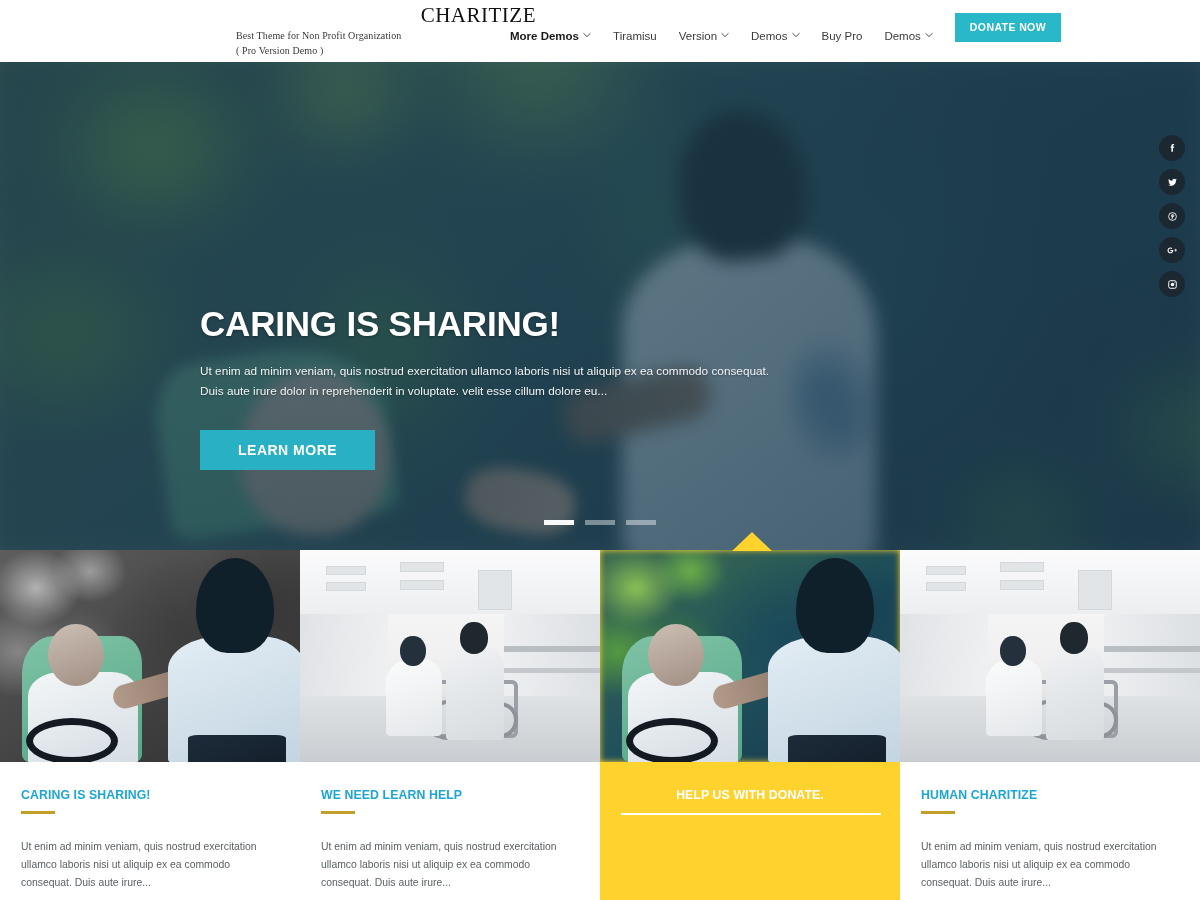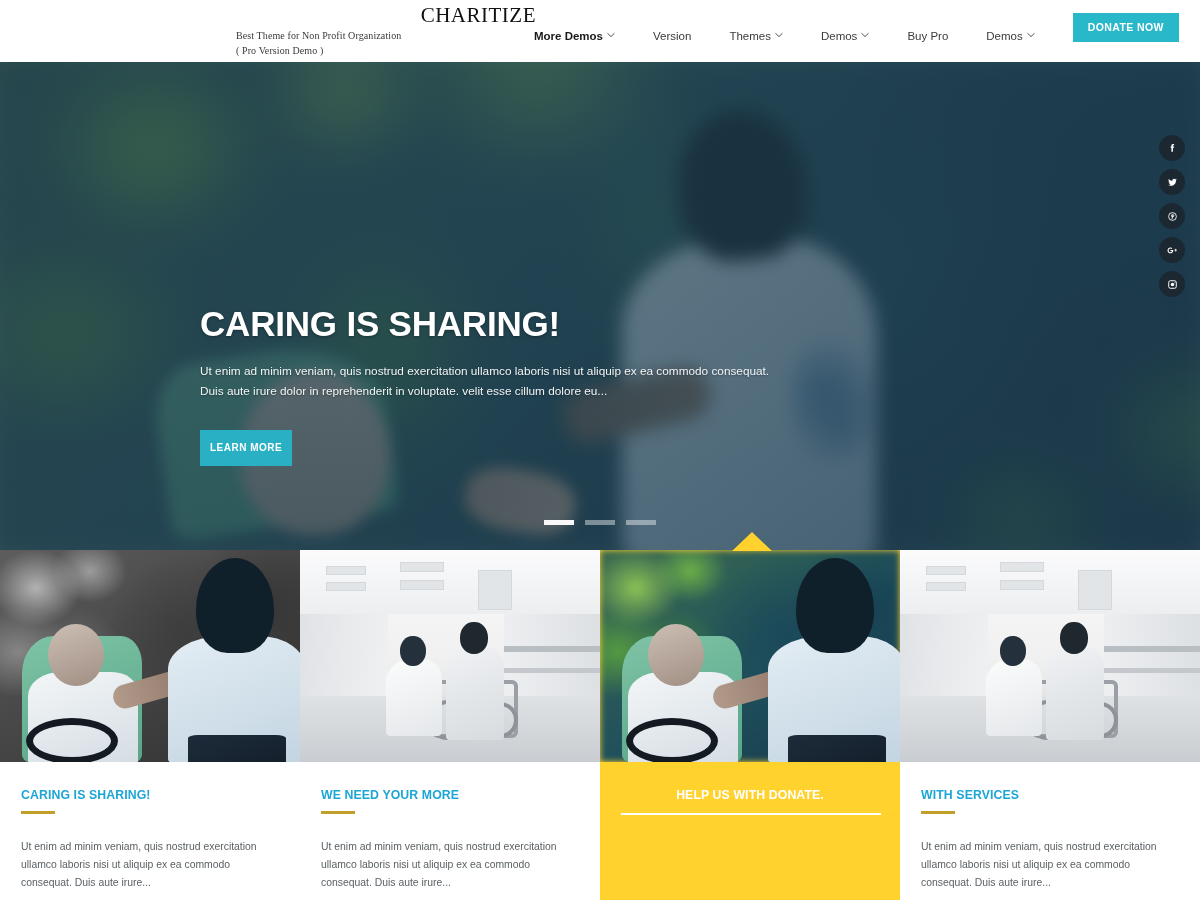--- a/index.html
+++ b/index.html
@@ -15,21 +15,21 @@
   .brand { position:absolute; left:236px; top:4px; width:300px; }
   .brand-title {
     font-family:"Liberation Serif", serif; font-size:21px; font-weight:400;
     letter-spacing:0.5px; color:#111; line-height:1.05;text-align:right;
   }
   .brand-tag {
     font-family:"Liberation Serif", serif; font-size:10px; color:#3a3a3a;
     line-height:1.45; margin-top:3px; width:168px; letter-spacing:.1px;
   }
 
-  .nav { position:absolute; left:523px; top:22px; display:flex; align-items:center; gap:16px; }
+  .nav { position:absolute; left:499px; top:22px; display:flex; align-items:center; gap:0; }
   .nav-item {
     display:flex; align-items:center; gap:4px; padding:0 11px;
     font-size:11.5px; color:#3b3b3b; white-space:nowrap; cursor:pointer;
   }
   .nav-item.active { font-weight:700; color:#1a1a1a; }
   .chev { display:inline-block; width:8px; height:8px; position:relative; top:-1px; }
   .chev svg { display:block; }
   .donate-btn {
     margin-left:11px; background:#29b7ca; color:#fff; font-size:10.5px;
     font-weight:700; letter-spacing:.4px; padding:9px 15px; border:none;
@@ -111,22 +111,22 @@
   .hero-title {
     font-size:35px; font-weight:700; color:#fff; letter-spacing:-.2px;
     line-height:1.1; text-shadow:0 1px 3px rgba(0,0,0,.35);
   }
   .hero-text {
     margin-top:17px; font-size:11.8px; color:#f2f5f6; line-height:1.75;
     width:572px; text-shadow:0 1px 2px rgba(0,0,0,.35);
   }
   .learn-btn {
     margin-top:28px; display:inline-block; background:#29b0c4; color:#fff;
-    font-size:10px; font-weight:600; letter-spacing:.5px;
-    padding:13px 10px; border:none; cursor:pointer; line-height:1;
+    font-size:14px; font-weight:600; letter-spacing:.5px;
+    padding:13px 38px; border:none; cursor:pointer; line-height:1;
   }
 
   
   .social-rail {
     position:absolute; right:15px; top:73px; display:flex; flex-direction:column;
     gap:8px; z-index:6;
   }
   .social-btn {
     width:26px; height:26px; border-radius:50%; background:#1b2832;
     display:flex; align-items:center; justify-content:center; cursor:pointer;
@@ -297,24 +297,24 @@
   <nav class="nav">
     <div class="nav-item active">
       <span>More Demos</span>
       <span class="chev">
         <svg width="8" height="8" viewBox="0 0 10 10">
             <path d="M1 3.2 L5 7 L9 3.2" fill="none" stroke="#3b3b3b" stroke-width="1.1" stroke-linecap="round"></path>
           </svg>
       </span>
     </div>
     <div class="nav-item">
+      <span>Tiramisu</span>
+    </div>
+    <div class="nav-item">
       <span>Version</span>
-    </div>
-    <div class="nav-item">
-      <span>Themes</span>
       <span class="chev">
         <svg width="8" height="8" viewBox="0 0 10 10">
             <path d="M1 3.2 L5 7 L9 3.2" fill="none" stroke="#3b3b3b" stroke-width="1.1" stroke-linecap="round"></path>
           </svg>
       </span>
     </div>
     <div class="nav-item">
       <span>Demos</span>
       <span class="chev">
         <svg width="8" height="8" viewBox="0 0 10 10">
@@ -437,21 +437,21 @@
       <div class="c-floor"></div>
       <div class="c-chair"></div>
         <div class="c-wheel"></div>
         <div class="c-wheel2"></div>
       <div class="c-pat-body"></div>
         <div class="c-pat-head"></div>
       <div class="c-nurse-body"></div>
         <div class="c-nurse-head"></div>
     </div>
     <div class="card-body">
-      <h3 class="card-title">WE NEED YOUR MORE</h3>
+      <h3 class="card-title">WE NEED LEARN HELP</h3>
       <div class="card-rule"></div>
       <p class="card-text">Ut enim ad minim veniam, quis nostrud exercitation ullamco laboris nisi ut aliquip ex ea commodo consequat. Duis aute irure...</p>
     </div>
   </article>
 
   <article class="card featured">
     <div class="card-img">
       <div class="ph scene-outdoor"></div>
       <div class="s-chair"></div>
         <div class="s-elder-body"></div>
@@ -485,19 +485,19 @@
       <div class="c-floor"></div>
       <div class="c-chair"></div>
         <div class="c-wheel"></div>
         <div class="c-wheel2"></div>
       <div class="c-pat-body"></div>
         <div class="c-pat-head"></div>
       <div class="c-nurse-body"></div>
         <div class="c-nurse-head"></div>
     </div>
     <div class="card-body">
-      <h3 class="card-title">WITH SERVICES</h3>
+      <h3 class="card-title">HUMAN CHARITIZE</h3>
       <div class="card-rule"></div>
       <p class="card-text">Ut enim ad minim veniam, quis nostrud exercitation ullamco laboris nisi ut aliquip ex ea commodo consequat. Duis aute irure...</p>
     </div>
   </article>
 
 </section>
 
 </body></html>

